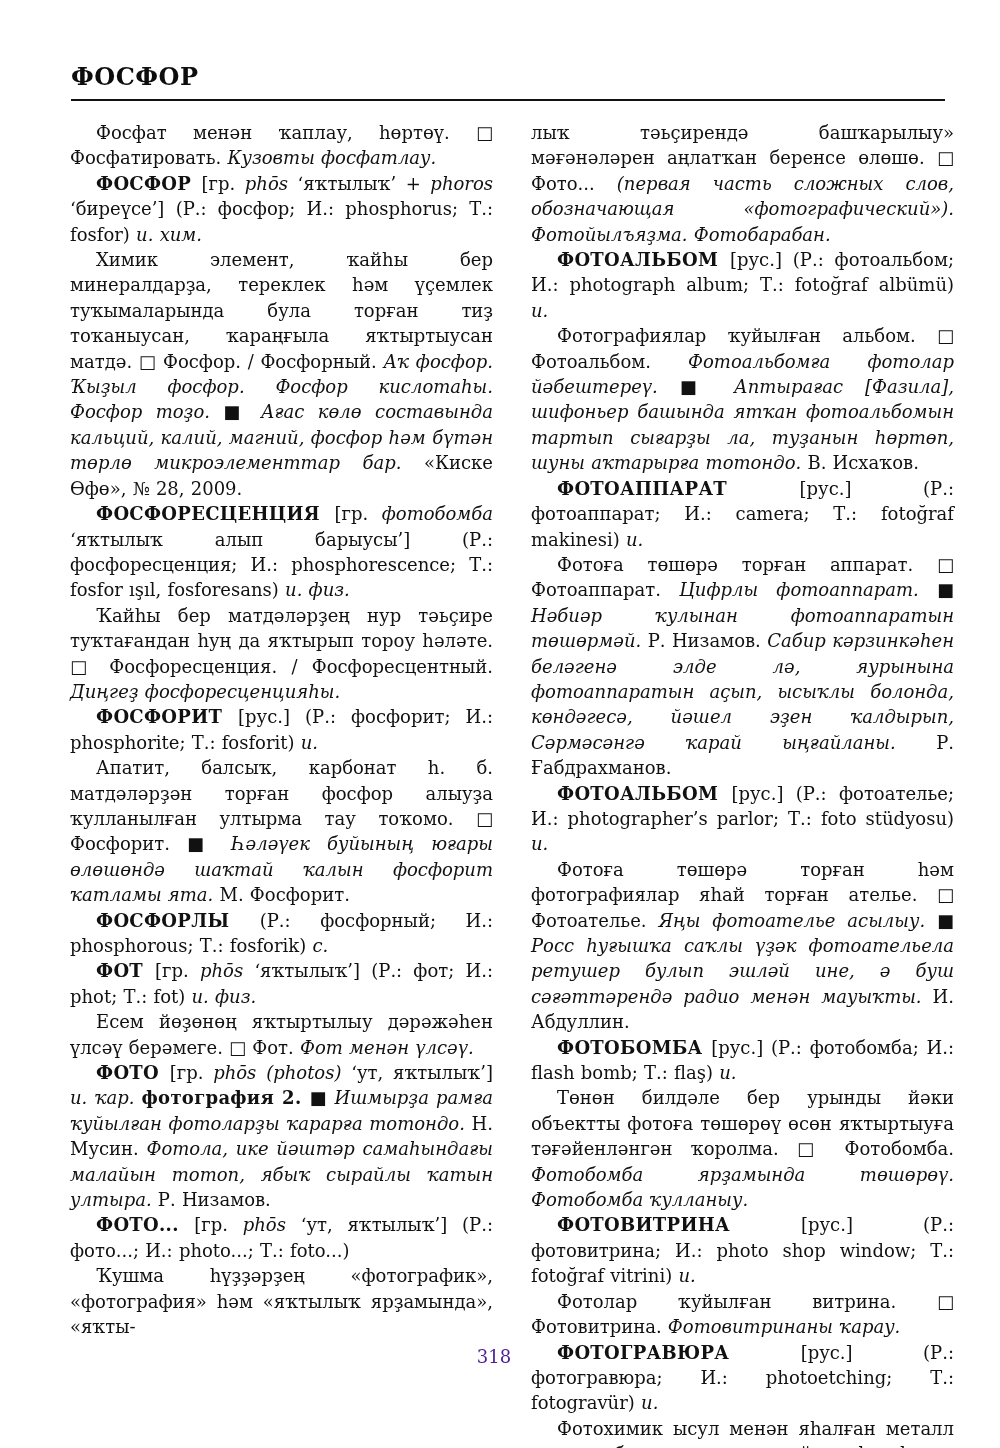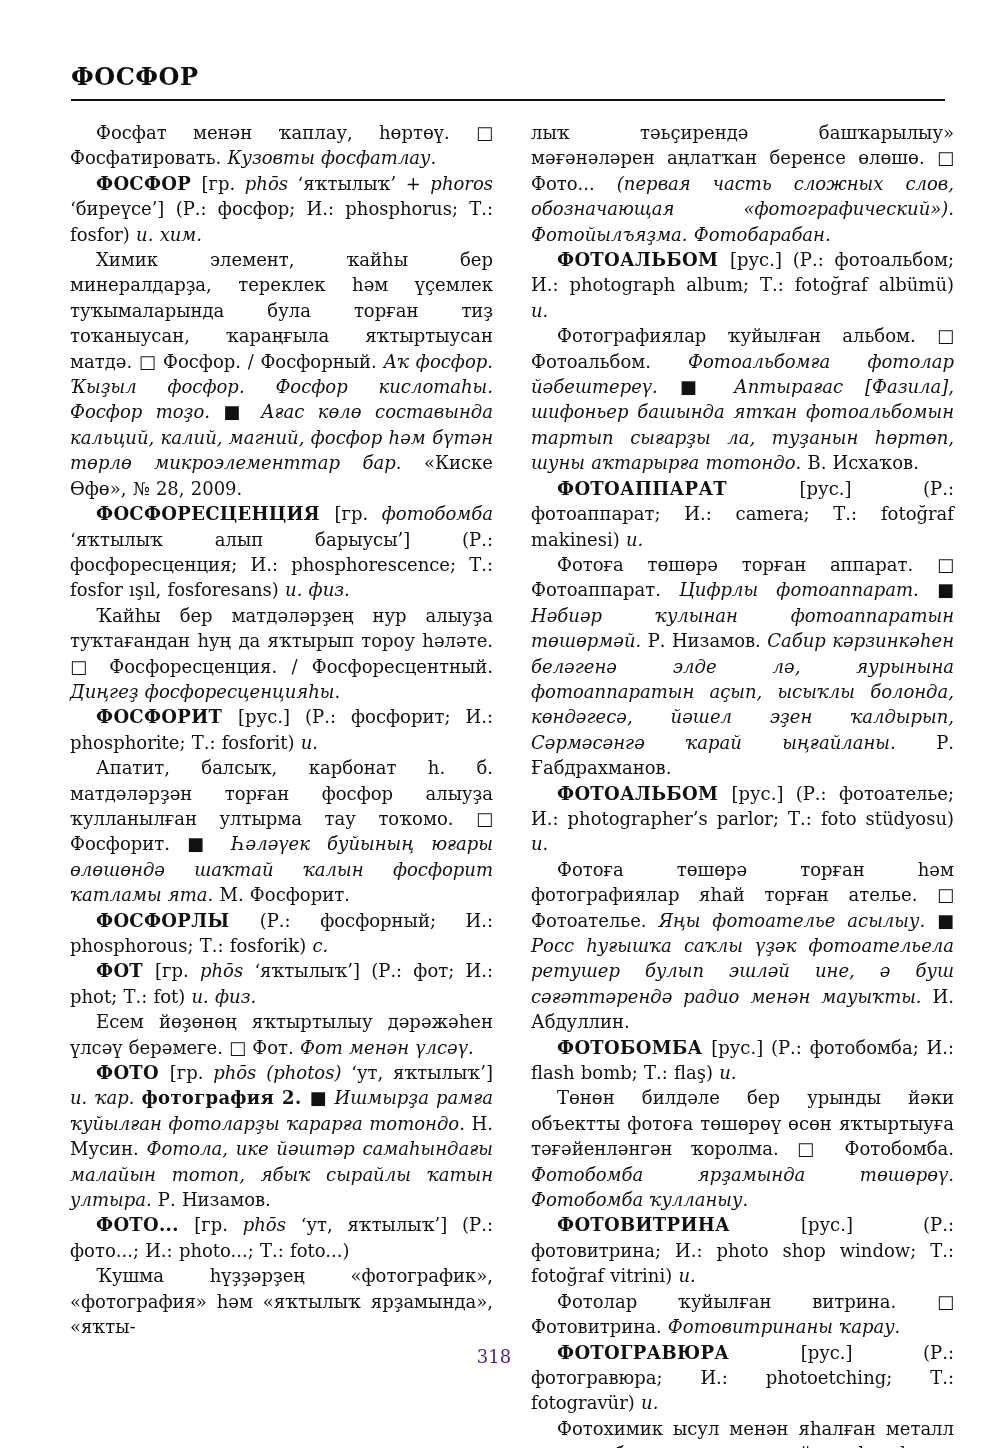--- a/index.html
+++ b/index.html
@@ -60,21 +60,21 @@
 
 <div class="page">
   <div class="running-head">ФОСФОР</div>
   <div class="head-rule"></div>
   <div class="columns">
     <div class="col">
         <p class="para"><span class="seg-n">Фосфат менән ҡаплау, һөртөү. □ Фосфатировать. </span><span class="seg-i">Кузовты фосфатлау.</span></p>
         <p class="para"><span class="seg-b">ФОСФОР </span><span class="seg-n">[гр. </span><span class="seg-i">phōs </span><span class="seg-n">‘яҡтылыҡ’ + </span><span class="seg-i">phoros </span><span class="seg-n">‘биреүсе’] (Р.: фосфор; И.: phosphorus; Т.: fosfor) </span><span class="seg-i">и. хим.</span></p>
         <p class="para"><span class="seg-n">Химик элемент, ҡайһы бер минералдарҙа, тереклек һәм үҫемлек туҡымаларында була торған тиҙ тоҡаныусан, ҡараңғыла яҡтыртыусан матдә. □ Фосфор. / Фосфорный. </span><span class="seg-i">Аҡ фосфор. Ҡыҙыл фосфор. Фосфор кислотаһы. Фосфор тоҙо. </span><span class="seg-n">■ </span><span class="seg-i">Ағас көлө составында кальций, калий, магний, фосфор һәм бүтән төрлө микроэлементтар бар. </span><span class="seg-n">«Киске Өфө», № 28, 2009.</span></p>
         <p class="para"><span class="seg-b">ФОСФОРЕСЦЕНЦИЯ </span><span class="seg-n">[гр. </span><span class="seg-i">фотобомба </span><span class="seg-n">‘яҡтылыҡ алып барыусы’] (Р.: фосфоресценция; И.: phosphorescence; Т.: fosfor ışıl, fosforesans) </span><span class="seg-i">и. физ.</span></p>
-        <p class="para"><span class="seg-n">Ҡайһы бер матдәләрҙең нур алыуҙа туҡтағандан һуң да яҡтырып тороу һәләте. □ Фосфоресценция. / Фосфоресцентный. </span><span class="seg-i">Диңгеҙ фосфоресценцияһы.</span></p>
+        <p class="para"><span class="seg-n">Ҡайһы бер матдәләрҙең нур тәьҫире туҡтағандан һуң да яҡтырып тороу һәләте. □ Фосфоресценция. / Фосфоресцентный. </span><span class="seg-i">Диңгеҙ фосфоресценцияһы.</span></p>
         <p class="para"><span class="seg-b">ФОСФОРИТ </span><span class="seg-n">[рус.] (Р.: фосфорит; И.: phosphorite; Т.: fosforit) </span><span class="seg-i">и.</span></p>
         <p class="para"><span class="seg-n">Апатит, балсыҡ, карбонат һ. б. матдәләрҙән торған фосфор алыуҙа ҡулланылған ултырма тау тоҡомо. □ Фосфорит. ■ </span><span class="seg-i">Һәләүек буйының юғары өлөшөндә шаҡтай ҡалын фосфорит ҡатламы ята. </span><span class="seg-n">М. Фосфорит.</span></p>
         <p class="para"><span class="seg-b">ФОСФОРЛЫ </span><span class="seg-n">(Р.: фосфорный; И.: phosphorous; Т.: fosforik) </span><span class="seg-i">с.</span></p>
         <p class="para"><span class="seg-b">ФОТ </span><span class="seg-n">[гр. </span><span class="seg-i">phōs </span><span class="seg-n">‘яҡтылыҡ’] (Р.: фот; И.: phot; Т.: fot) </span><span class="seg-i">и. физ.</span></p>
         <p class="para"><span class="seg-n">Есем йөҙөнөң яҡтыртылыу дәрәжәһен үлсәү берәмеге. □ Фот. </span><span class="seg-i">Фот менән үлсәү.</span></p>
         <p class="para"><span class="seg-b">ФОТО </span><span class="seg-n">[гр. </span><span class="seg-i">phōs (photos) </span><span class="seg-n">‘ут, яҡтылыҡ’] </span><span class="seg-i">и. ҡар. </span><span class="seg-b">фотография 2. </span><span class="seg-n">■ </span><span class="seg-i">Ишмырҙа рамға ҡуйылған фотоларҙы ҡарарға тотондо. </span><span class="seg-n">Н. Мусин. </span><span class="seg-i">Фотола, ике йәштәр самаһындағы малайын тотоп, ябыҡ сырайлы ҡатын ултыра. </span><span class="seg-n">Р. Низамов.</span></p>
         <p class="para"><span class="seg-b">ФОТО... </span><span class="seg-n">[гр. </span><span class="seg-i">phōs </span><span class="seg-n">‘ут, яҡтылыҡ’] (Р.: фото...; И.: photo...; Т.: foto...)</span></p>
         <p class="para"><span class="seg-n">Ҡушма һүҙҙәрҙең «фотографик», «фотография» һәм «яҡтылыҡ ярҙамында», «яҡты-</span></p>
       </div>
     <div class="col">

